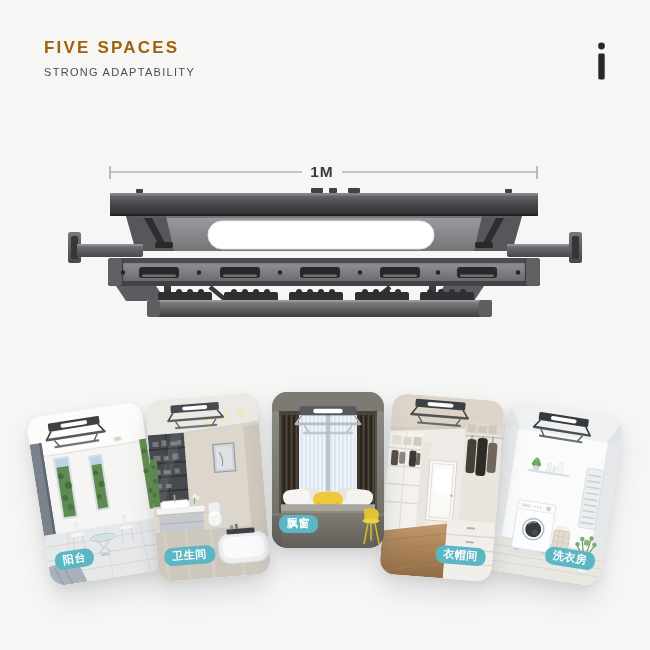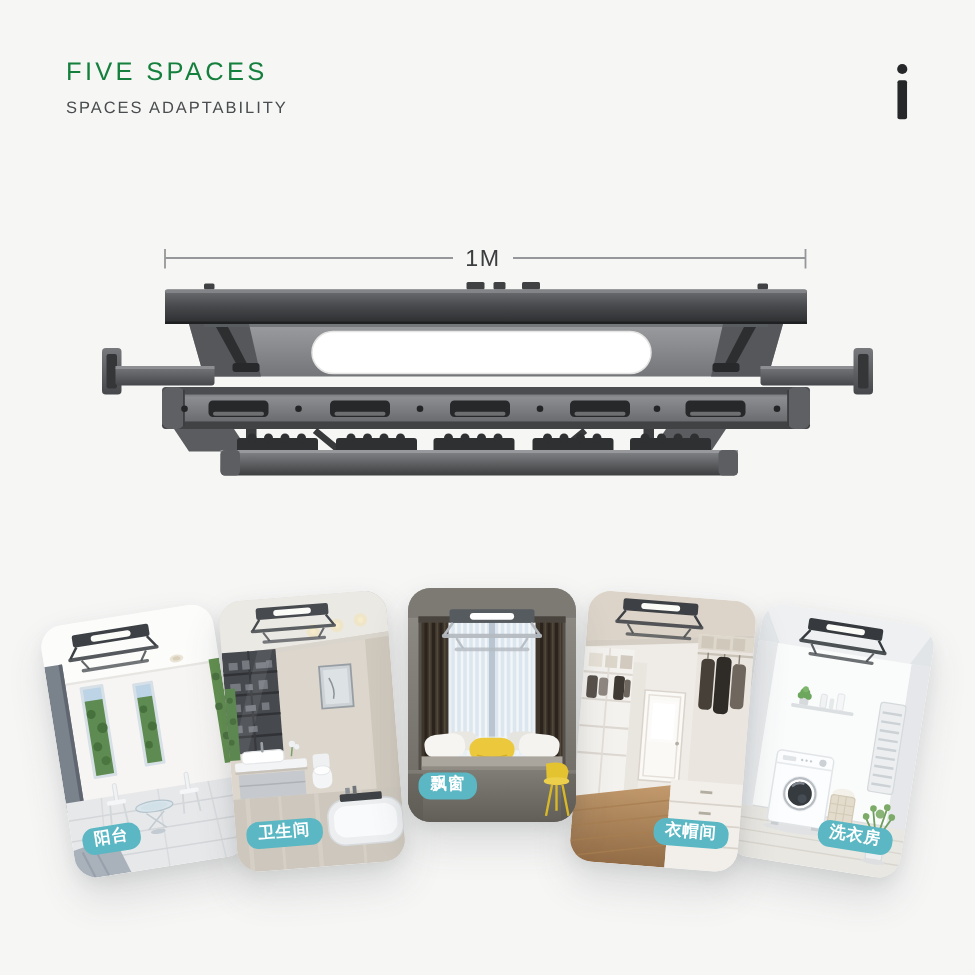--- a/index.html
+++ b/index.html
@@ -1,22 +1,22 @@
 <!DOCTYPE html>
 <html><head>
 <meta charset="utf-8">
 <style>
   html,body{margin:0;padding:0;background:#f6f6f5;}
   .stage{position:relative;width:650px;height:650px;background:#f6f6f5;overflow:hidden;
          font-family:"Liberation Sans","DejaVu Sans",sans-serif;}
-  .title{position:absolute;left:44px;top:38px;margin:0;font-size:17px;font-weight:400;
-         letter-spacing:2.2px;color:#15803d;}
+  .title{position:absolute;left:44px;top:38px;margin:0;font-size:17px;font-weight:700;
+         letter-spacing:2.2px;color:#a16207;}
   .subtitle{position:absolute;left:44px;top:66px;font-size:11px;letter-spacing:1.3px;color:#4a4d4f;}
   .logo{position:absolute;left:595px;top:41px;width:13px;height:40px;}
-  .product{position:absolute;left:60px;top:150px;width:530px;height:180px;}
+  .product{position:absolute;left:60px;top:150px;width:530px;height:180px;font-weight:bold;}
   .product svg{width:100%;height:100%;display:block;}
   .card{position:absolute;border-radius:15px;overflow:hidden;
         box-shadow:0 14px 26px rgba(70,75,80,.16),0 4px 10px rgba(70,75,80,.08);}
   .card .scene{position:absolute;left:0;top:0;width:100%;height:100%;display:block;}
   .mini-rack{position:absolute;display:block;}
   .badge{position:absolute;background:#5ab7c3;color:#fff;font-size:11px;font-weight:700;
          letter-spacing:.5px;padding:3px 8px 4px;border-radius:8px;line-height:1;white-space:nowrap;}
   .badge-l{left:7px;bottom:15px;}
   .badge-r{right:7px;bottom:15px;}
   .c1{left:38px;top:409px;width:116px;height:170px;transform:rotate(-9deg);z-index:3;}
@@ -24,21 +24,21 @@
   .c3{left:272px;top:392px;width:112px;height:156px;z-index:6;}
   .c4{left:386px;top:397px;width:112px;height:181px;transform:rotate(4.5deg);z-index:4;}
   .c5{left:496px;top:409px;width:116px;height:170px;transform:rotate(9deg);z-index:3;}
 </style>
 </head>
 <body>
 
 <div class="stage">
 
   <h1 class="title">FIVE SPACES</h1>
-  <div class="subtitle">SPACES ADAPTABILITY</div>
+  <div class="subtitle">STRONG ADAPTABILITY</div>
 
   <div class="logo">
     <svg viewBox="0 0 13 40" width="13" height="40">
       <circle cx="6.5" cy="5" r="3.4" fill="#262729"></circle>
       <rect x="3.3" y="12.5" width="6.4" height="26" rx="1.4" fill="#262729"></rect>
     </svg>
   </div>
 
   <div class="product">
     <svg viewBox="0 0 530 180">

